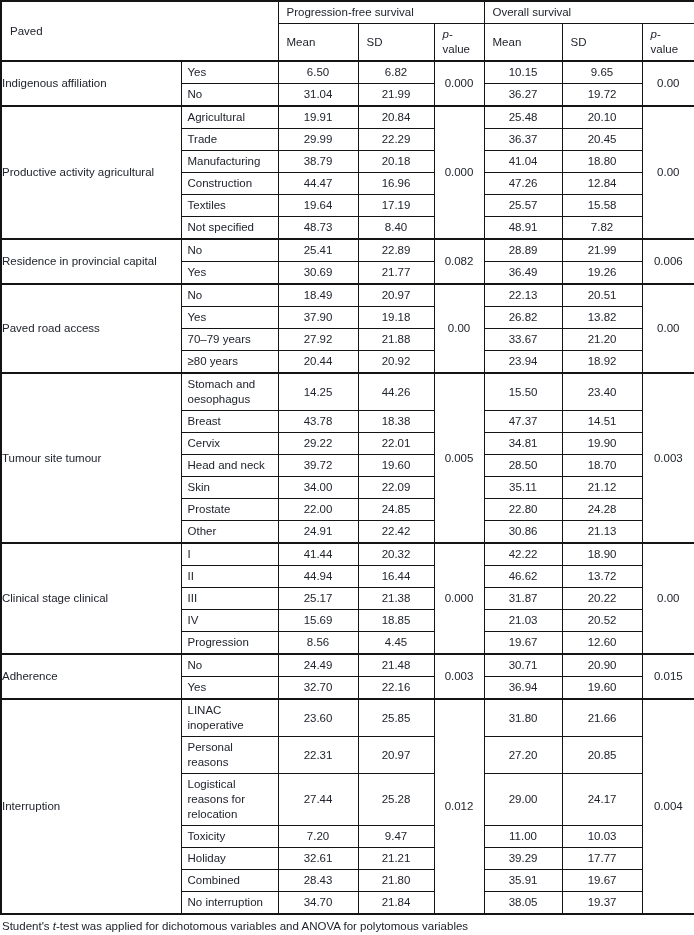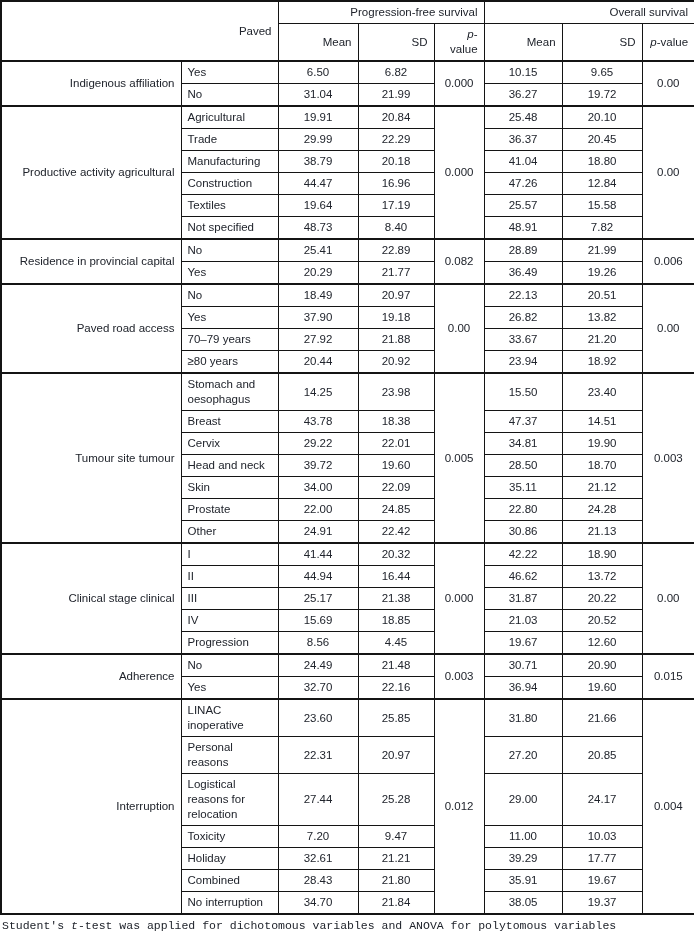--- a/index.html
+++ b/index.html
@@ -18,34 +18,34 @@
     font-size: 11.5px;
   }
   .survival th, .survival td {
     border: 1px solid #141414;
     padding: 3px 6px;
     line-height: 15px;
     font-weight: 400;
     vertical-align: middle;
     overflow: hidden;
   }
-  .survival thead th { text-align: right; }
+  .survival thead th { text-align: left; padding-left: 8px; }
   .survival thead tr.subhead th { border-bottom: 2px solid #141414; }
-  .survival td.factor { text-align: right; padding-left: 16px; }
+  .survival td.factor { text-align: left; padding-left: 0; }
   .survival td.category { text-align: left; }
   .survival td.num { text-align: center; }
   .survival tr.group-start td { border-top: 2px solid #141414; }
   .pv-italic { font-style: italic; }
   .footnotes {
     margin: 3px 0 0 2px;
     font-size: 11.5px;
     line-height: 16px;
     color: #20242c;
   }
-  .footnotes p { margin: 0; font-family: Liberation Mono, monospace; }
+  .footnotes p { margin: 0; }
   .footnotes i { font-style: italic; }
 </style>
 </head>
 <body>
 
 <table class="survival">
   <colgroup>
     <col style="width:180px">
     <col style="width:97px">
     <col style="width:80px">
@@ -138,21 +138,21 @@
         <td class="category">No</td>
         <td class="num">25.41</td>
         <td class="num">22.89</td>
         <td class="num" rowspan="2">0.082</td>
         <td class="num">28.89</td>
         <td class="num">21.99</td>
         <td class="num" rowspan="2">0.006</td>
       </tr>
       <tr>
         <td class="category">Yes</td>
-        <td class="num">20.29</td>
+        <td class="num">30.69</td>
         <td class="num">21.77</td>
         <td class="num">36.49</td>
         <td class="num">19.26</td>
       </tr>
       <tr class="group-start">
         <td class="factor" rowspan="4">Paved road access</td>
         <td class="category">No</td>
         <td class="num">18.49</td>
         <td class="num">20.97</td>
         <td class="num" rowspan="4">0.00</td>
@@ -178,21 +178,21 @@
         <td class="category">≥80 years</td>
         <td class="num">20.44</td>
         <td class="num">20.92</td>
         <td class="num">23.94</td>
         <td class="num">18.92</td>
       </tr>
       <tr class="group-start">
         <td class="factor" rowspan="7">Tumour site tumour</td>
         <td class="category">Stomach and oesophagus</td>
         <td class="num">14.25</td>
-        <td class="num">23.98</td>
+        <td class="num">44.26</td>
         <td class="num" rowspan="7">0.005</td>
         <td class="num">15.50</td>
         <td class="num">23.40</td>
         <td class="num" rowspan="7">0.003</td>
       </tr>
       <tr>
         <td class="category">Breast</td>
         <td class="num">43.78</td>
         <td class="num">18.38</td>
         <td class="num">47.37</td>

